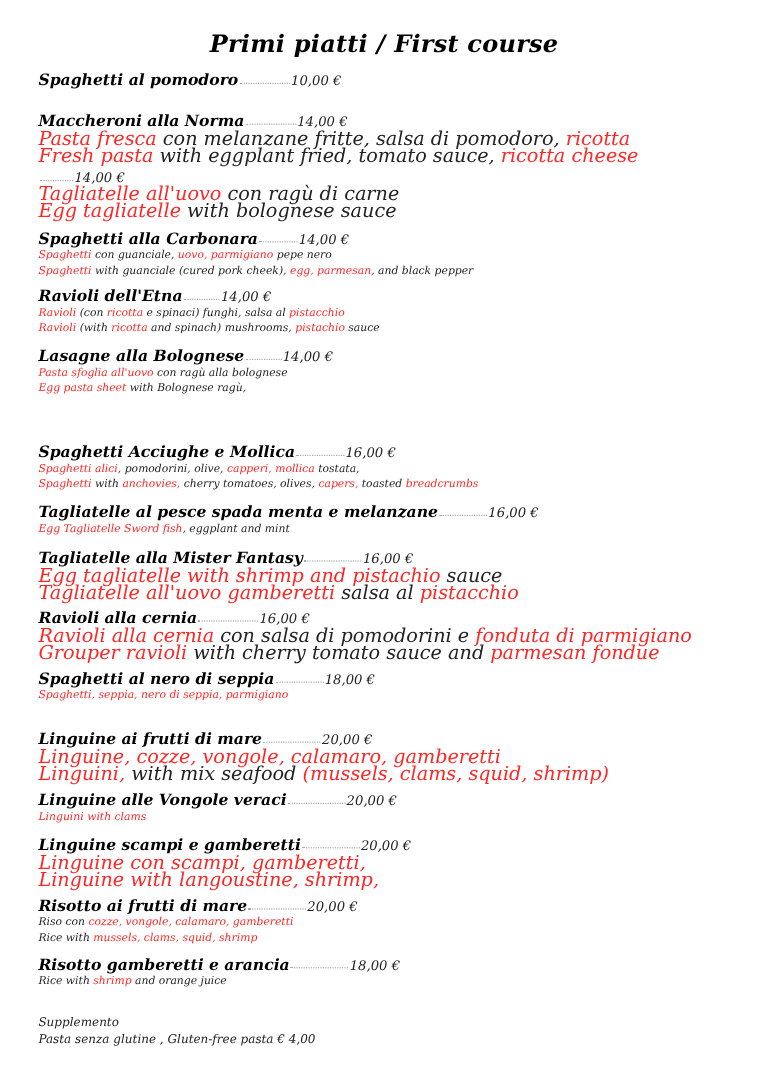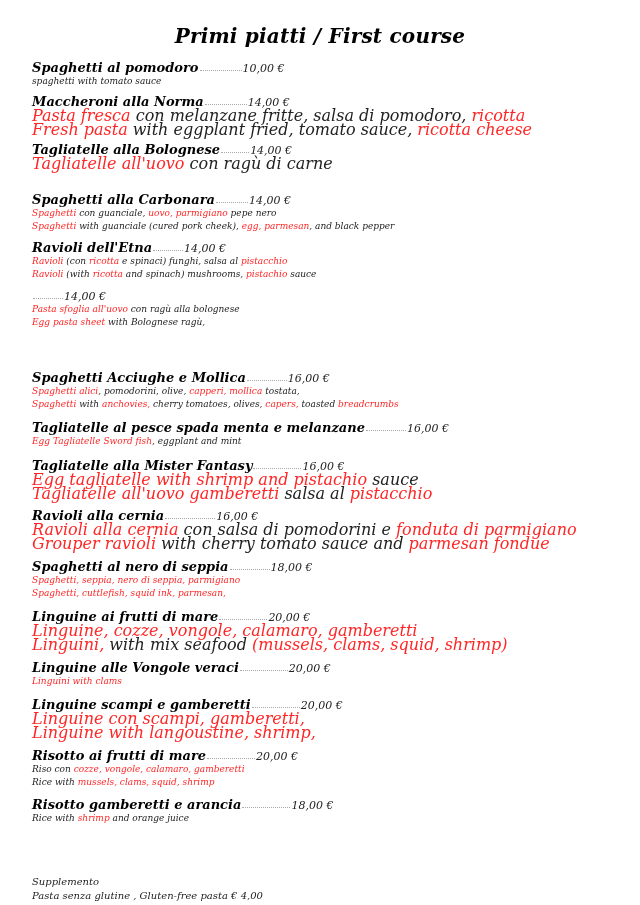--- a/index.html
+++ b/index.html
@@ -12,53 +12,52 @@
   .head { display:flex; align-items:baseline; white-space:nowrap; }
   .name { font-family:"DejaVu Serif", serif; font-style:italic; font-weight:bold;
           font-size:13px; color:#000; }
   .leader { display:inline-block; border-bottom:1px dotted #aaa; height:1px;
             margin:0 1px; position:relative; top:-1px; }
   .price { font-family:"DejaVu Serif", serif; font-style:italic; font-size:11px; color:#222; }
   .line { font-family:"DejaVu Serif", serif; font-style:italic; font-size:9px;
           line-height:13px; color:#222; white-space:nowrap; }
   .line.big { font-size:16px; line-height:13.5px; }
   .r { color:#ff2626; }
-  .supp { position:absolute; left:32px; top:875px; font-style:italic; font-size:10px;
+  .supp { position:absolute; left:32px; top:846px; font-style:italic; font-size:10px;
           line-height:14px; color:#222; }
 </style>
 </head>
 <body>
 
 <div class="title">Primi piatti / First course</div>
 
 <div id="menu">
     <div class="item" style="top: 60px;">
       <div class="head">
         <span class="name">Spaghetti al pomodoro</span>
         <span class="leader" style="width: 42px;"></span>
         <span class="price">10,00 €</span>
       </div>
-      <div class="line"><span>spaghetti with tomato sauce</span></div>
     </div>
     <div class="item" style="top: 94px;">
       <div class="head">
         <span class="name">Maccheroni alla Norma</span>
         <span class="leader" style="width: 42px;"></span>
         <span class="price">14,00 €</span>
       </div>
       <div class="line big"><span class="r" style="color: rgb(255, 38, 38);">Pasta fresca</span><span> con melanzane fritte, salsa di pomodoro, </span><span class="r" style="color: rgb(255, 38, 38);">ricotta</span></div>
       <div class="line big"><span class="r" style="color: rgb(255, 38, 38);">Fresh pasta</span><span> with eggplant fried,  tomato sauce, </span><span class="r" style="color: rgb(255, 38, 38);">ricotta cheese</span></div>
     </div>
     <div class="item" style="top: 142px;">
       <div class="head">
-        <span class="name">Tagliatelle alla Bolognese</span>
         <span class="leader" style="width: 28px;"></span>
         <span class="price">14,00 €</span>
       </div>
       <div class="line big"><span class="r" style="color: rgb(255, 38, 38);">Tagliatelle all'uovo</span><span> con ragù di carne</span></div>
+      <div class="line big"><span class="r" style="color: rgb(255, 38, 38);">Egg tagliatelle</span><span> with bolognese sauce</span></div>
     </div>
     <div class="item" style="top: 192px;">
       <div class="head">
         <span class="name">Spaghetti alla Carbonara</span>
         <span class="leader" style="width: 32px;"></span>
         <span class="price">14,00 €</span>
       </div>
       <div class="line"><span class="r" style="color: rgb(255, 38, 38);">Spaghetti</span><span> con guanciale, </span><span class="r" style="color: rgb(255, 38, 38);">uovo, parmigiano</span><span> pepe nero</span></div>
       <div class="line"><span class="r" style="color: rgb(255, 38, 38);">Spaghetti</span><span> with guanciale (cured pork cheek), </span><span class="r" style="color: rgb(255, 38, 38);">egg, parmesan</span><span>, and black pepper</span></div>
     </div>
@@ -66,20 +65,21 @@
       <div class="head">
         <span class="name">Ravioli dell'Etna</span>
         <span class="leader" style="width: 30px;"></span>
         <span class="price">14,00 €</span>
       </div>
       <div class="line"><span class="r" style="color: rgb(255, 38, 38);">Ravioli</span><span> (con </span><span class="r" style="color: rgb(255, 38, 38);">ricotta</span><span> e spinaci)  funghi, salsa al </span><span class="r" style="color: rgb(255, 38, 38);">pistacchio</span></div>
       <div class="line"><span class="r" style="color: rgb(255, 38, 38);">Ravioli</span><span> (with </span><span class="r" style="color: rgb(255, 38, 38);">ricotta</span><span> and spinach) mushrooms, </span><span class="r" style="color: rgb(255, 38, 38);">pistachio</span><span> sauce</span></div>
     </div>
     <div class="item" style="top: 290px;">
       <div class="head">
+        <span class="name">Lasagne alla Bolognese</span>
         <span class="leader" style="width: 30px;"></span>
         <span class="price">14,00 €</span>
       </div>
       <div class="line"><span class="r" style="color: rgb(255, 38, 38);">Pasta sfoglia all'uovo</span><span> con ragù alla bolognese</span></div>
       <div class="line"><span class="r" style="color: rgb(255, 38, 38);">Egg pasta sheet</span><span> with Bolognese ragù,</span></div>
     </div>
     <div class="item" style="top: 370px;">
       <div class="head">
         <span class="name">Spaghetti Acciughe e Mollica</span>
         <span class="leader" style="width: 40px;"></span>
@@ -114,21 +114,20 @@
       <div class="line big"><span class="r" style="color: rgb(255, 38, 38);">Ravioli alla cernia</span><span> con salsa di pomodorini e </span><span class="r" style="color: rgb(255, 38, 38);">fonduta di parmigiano</span></div>
       <div class="line big"><span class="r" style="color: rgb(255, 38, 38); margin-top: 28px;">Grouper ravioli</span><span>  with cherry tomato sauce and </span><span class="r" style="color: rgb(255, 38, 38);">parmesan fondue</span></div>
     </div>
     <div class="item" style="top: 559px;">
       <div class="head">
         <span class="name">Spaghetti al nero di seppia</span>
         <span class="leader" style="width: 40px;"></span>
         <span class="price">18,00 €</span>
       </div>
       <div class="line"><span class="r" style="color: rgb(255, 38, 38);">Spaghetti, seppia, nero di seppia, parmigiano</span></div>
-      <div class="line"><span class="r" style="color: rgb(255, 38, 38);">Spaghetti, cuttlefish, squid ink, parmesan,</span></div>
     </div>
     <div class="item" style="top: 609px;">
       <div class="head">
         <span class="name">Linguine ai frutti di mare</span>
         <span class="leader" style="width: 48px;"></span>
         <span class="price">20,00 €</span>
       </div>
       <div class="line big"><span class="r" style="color: rgb(255, 38, 38);">Linguine, cozze, vongole, calamaro, gamberetti</span></div>
       <div class="line big"><span class="r" style="color: rgb(255, 38, 38);">Linguini,</span><span> with mix seafood  </span><span class="r" style="color: rgb(255, 38, 38);">(mussels, clams, squid, shrimp)</span></div>
     </div>

